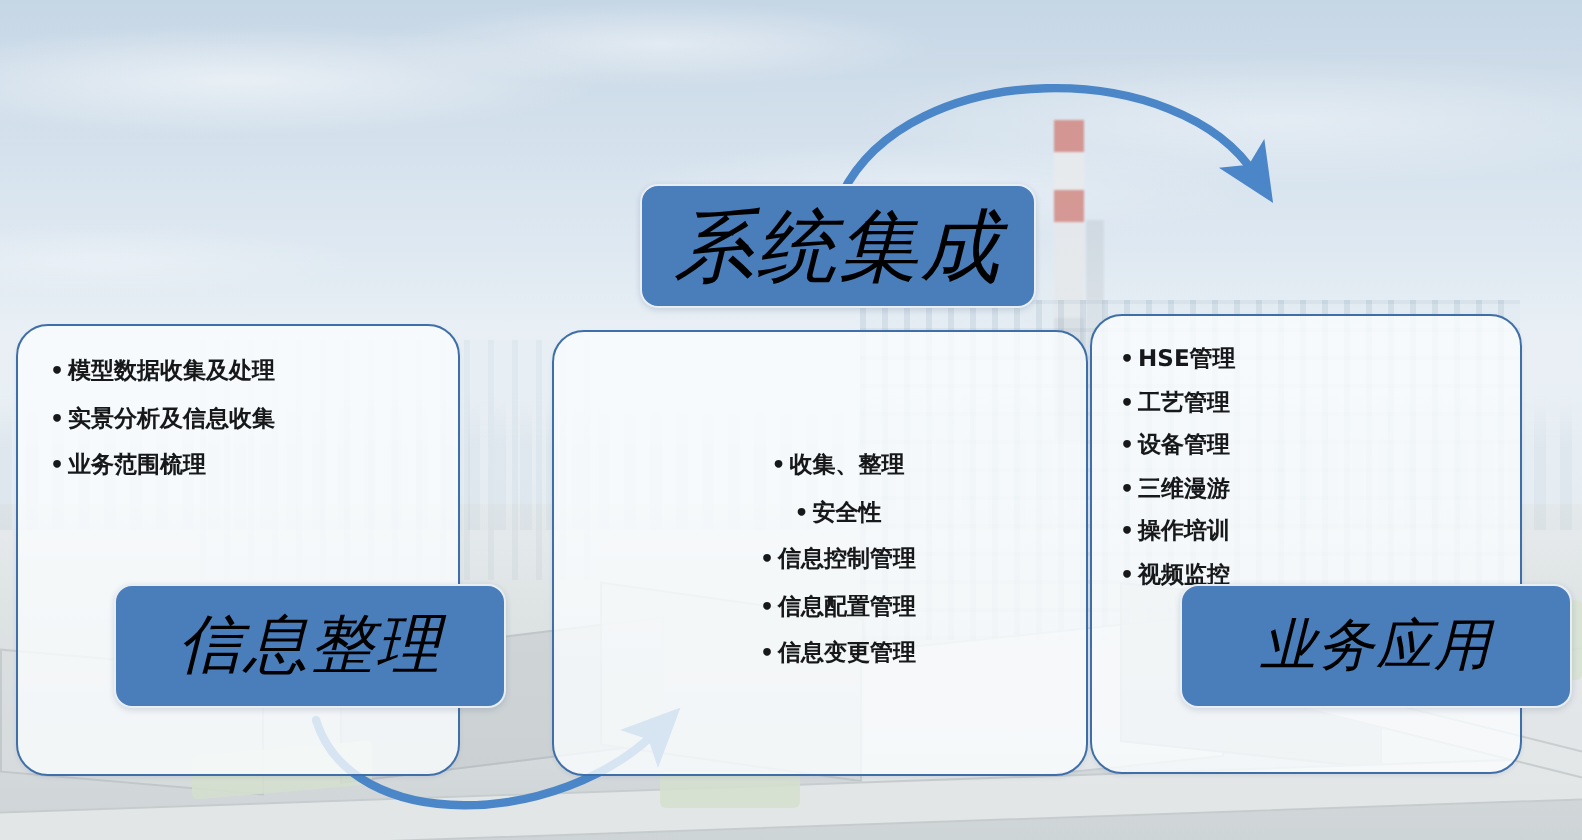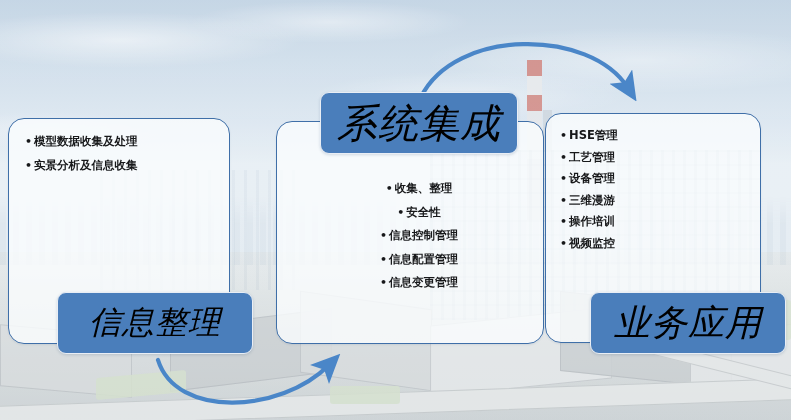--- a/index.html
+++ b/index.html
@@ -150,20 +150,21 @@
   }
 
   
   .panel {
     position: absolute;
     box-sizing: border-box;
     border: 1.6px solid #3f6fa8;
     border-radius: 16px;
     background: rgba(250, 252, 254, .80);
     box-shadow: 0 1px 2px rgba(60,90,130,.10);
+    margin-top: 44px;
   }
   .panel-list {
     list-style: none;
     margin: 0;
     padding: 0;
   }
   .panel-list li {
     font-family: "DejaVu Sans", "Liberation Sans", sans-serif;
     font-size: 11.5px;
     line-height: 1;
@@ -201,21 +202,21 @@
     display: flex;
     align-items: center;
     justify-content: center;
     letter-spacing: 1px;
     box-shadow: 0 1px 3px rgba(40,70,110,.18);
     font-style: italic;
   }
 
   #title-left  { left: 57px;  top: 292px; width: 196px; height: 62px; font-size: 32px; }
   #title-mid   { left: 320px; top: 92px;  width: 198px; height: 62px; font-size: 40px; }
-  #title-right { left: 590px; top: 292px; width: 196px; height: 62px; font-size: 36px; }
+  #title-right { left: 590px; top: 292px; width: 196px; height: 62px; font-size: 28px; }
 
   
   #arrows {
     position: absolute;
     left: 0; top: 0;
     width: 791px; height: 420px;
     pointer-events: none;
   }
 </style>
 </head>
@@ -257,20 +258,21 @@
 
     <path d="M 421,97 C 455,28 590,28 628,88" fill="none" stroke="#4A86C8" stroke-width="4.2" stroke-linecap="round" marker-end="url(#ah)"></path>
 
     <path d="M 158,360 C 176,418 280,414 329,365" fill="none" stroke="#4A86C8" stroke-width="4.2" stroke-linecap="round" marker-end="url(#ah)"></path>
   </svg>
 
   <div class="panel" id="panel-left">
     <ul class="panel-list">
       <li>模型数据收集及处理</li>
       <li>实景分析及信息收集</li>
+      <li>业务范围梳理</li>
     </ul>
   </div>
 
   <div class="panel" id="panel-mid">
     <ul class="panel-list">
       <li>收集、整理</li>
       <li>安全性</li>
       <li>信息控制管理</li>
       <li>信息配置管理</li>
       <li>信息变更管理</li>

